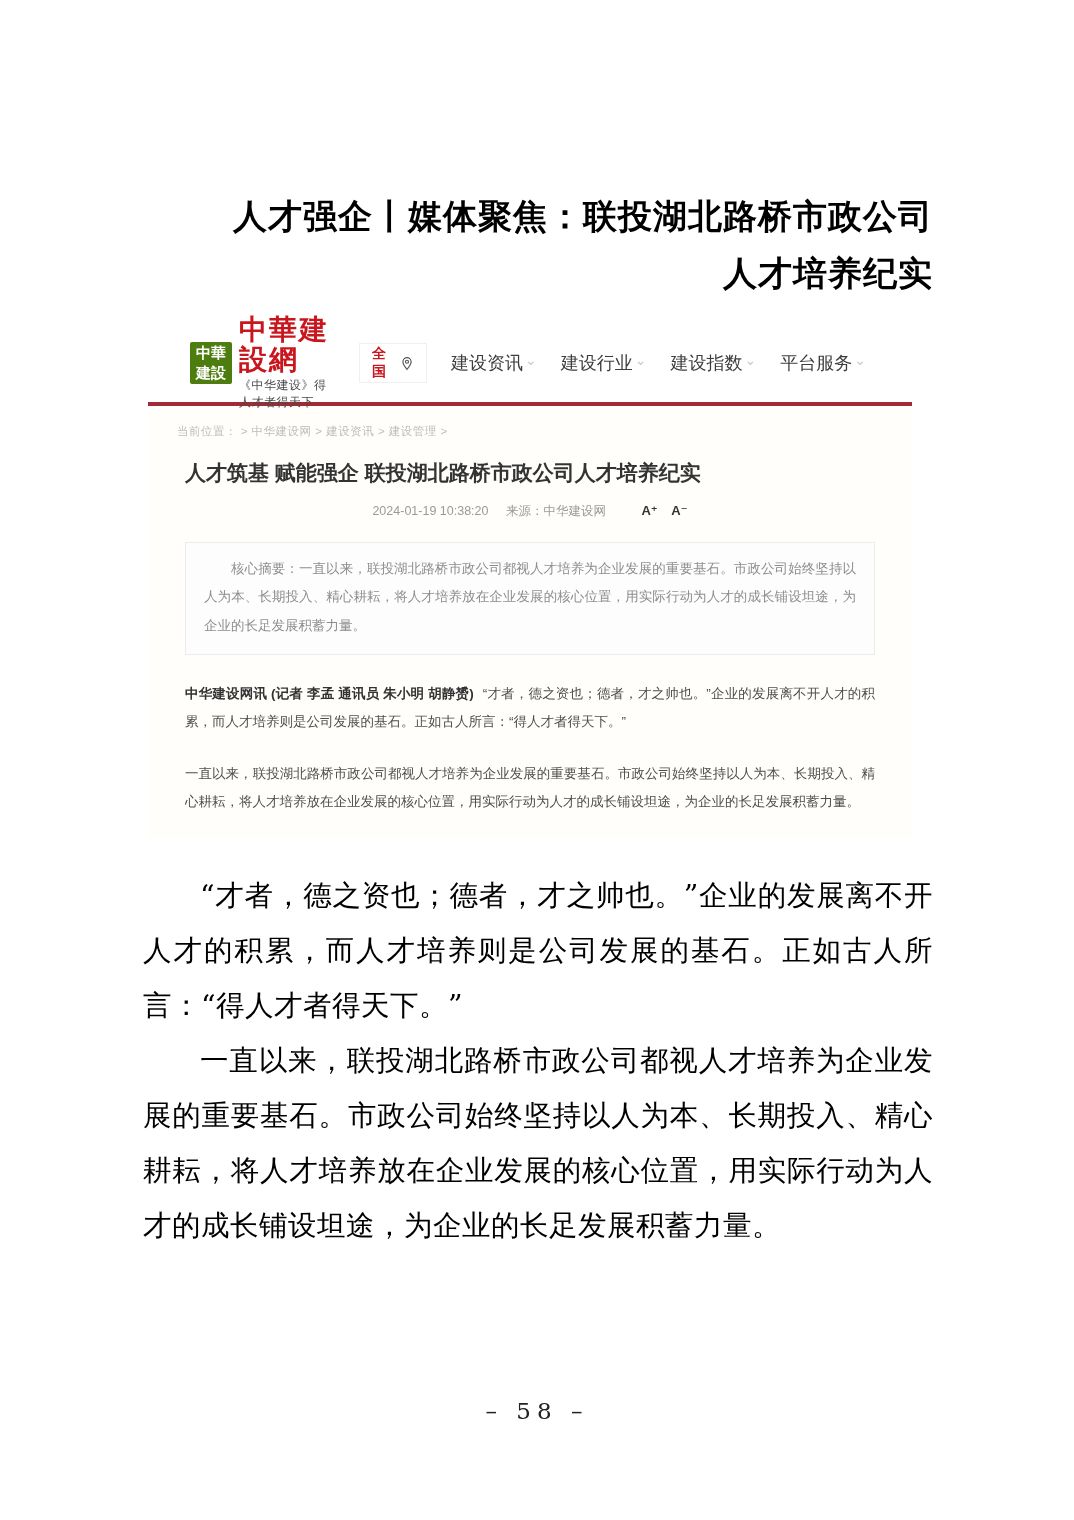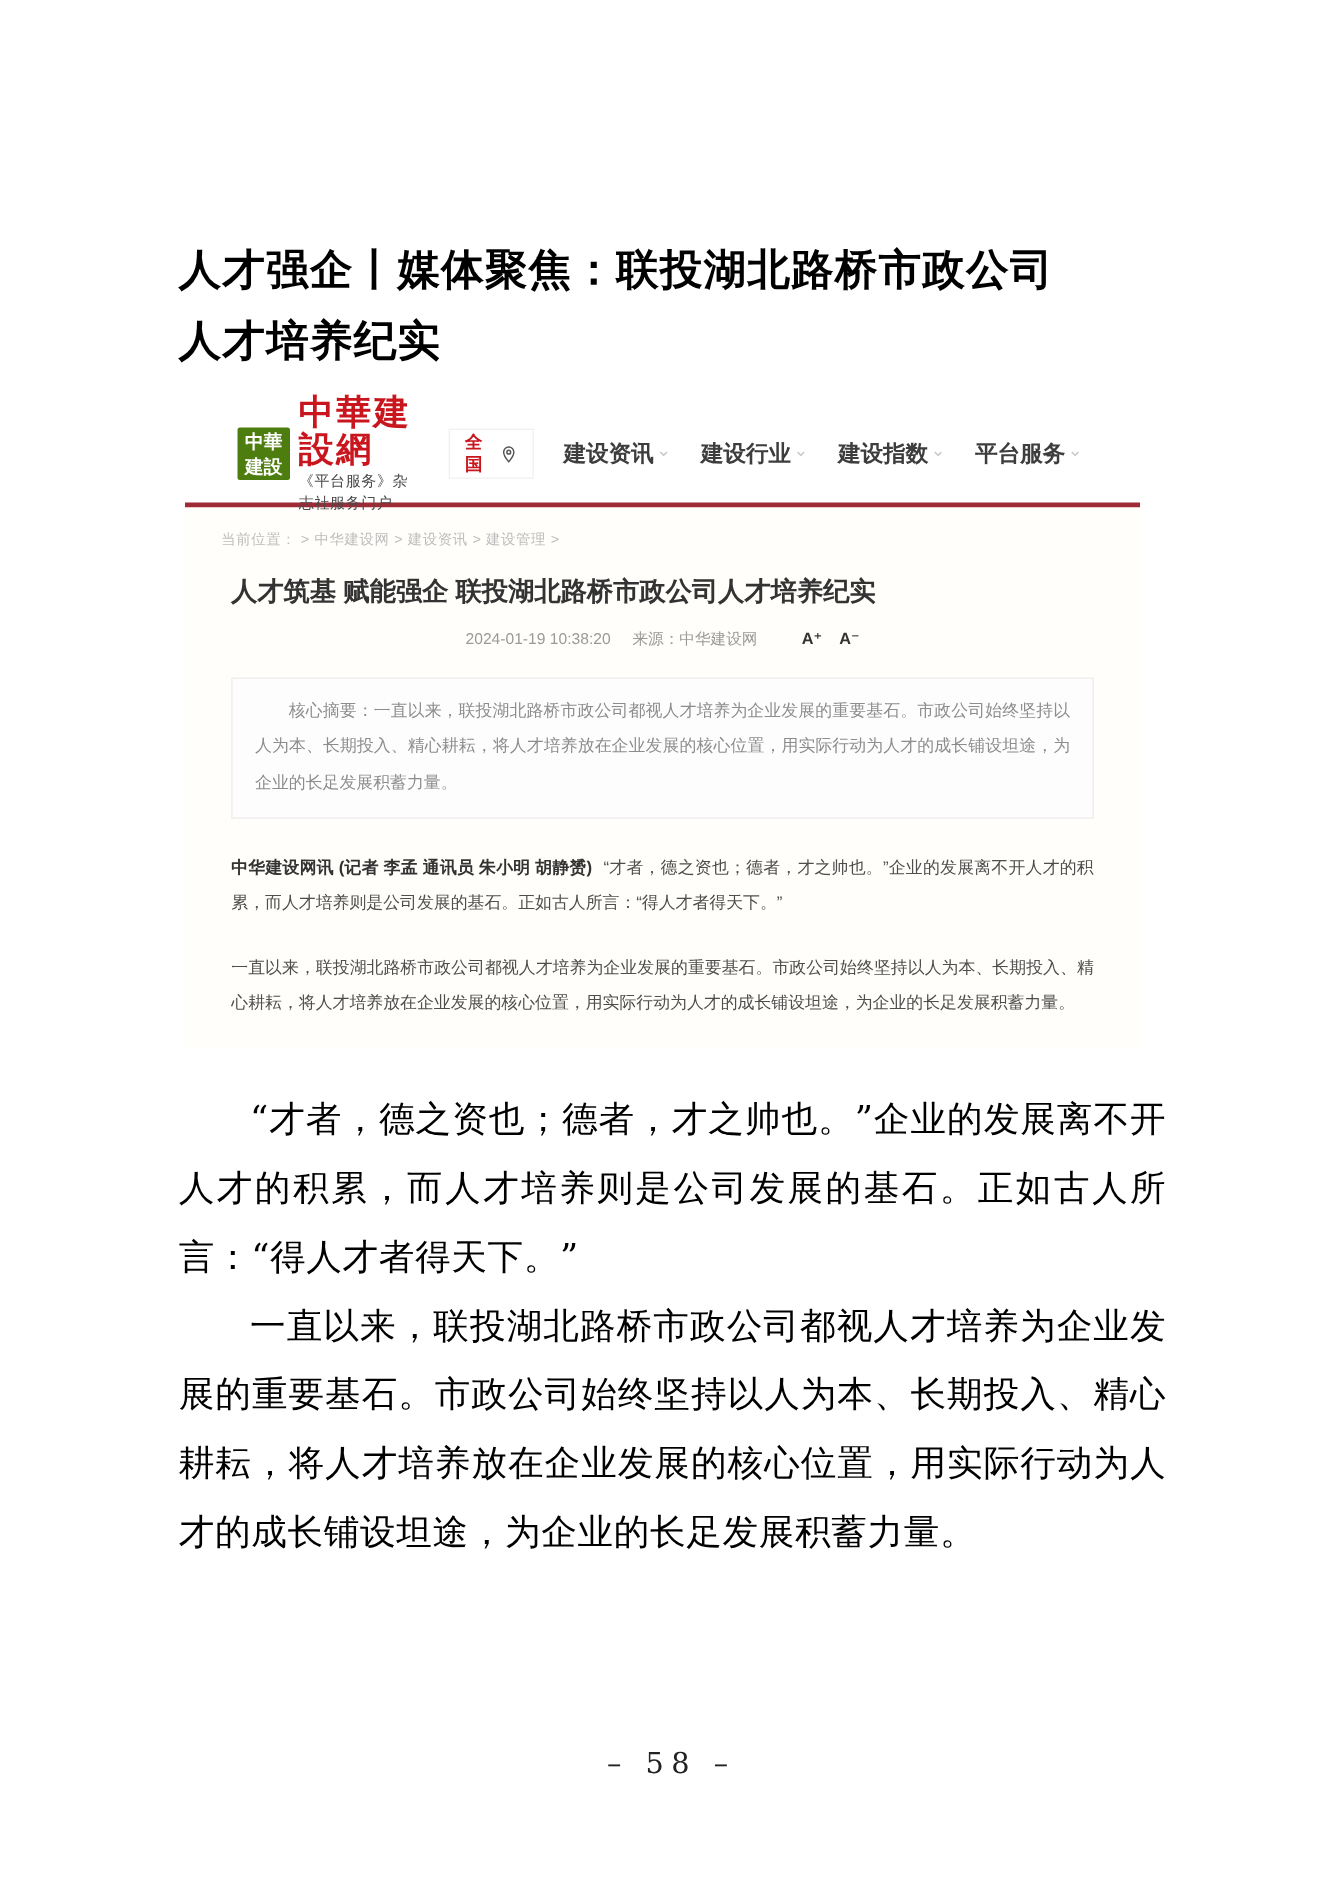--- a/index.html
+++ b/index.html
@@ -7,21 +7,21 @@
   body {
     width:1074px; height:1520px; position:relative;
     font-family:"DejaVu Serif","Liberation Serif",serif;
     color:#000;
   }
   .doc { position:absolute; left:143px; top:0; width:790px; }
 
   
   .doc-title {
     margin-top:188px;
-    text-align:left;
+    text-align:right;
     font-size:34px; line-height:57px; font-weight:bold;
     letter-spacing:1px;
   }
 
   
   .doc-intro {
     margin-top:32px;
     font-size:28.5px; line-height:57px;
     text-align:justify; text-indent:2em;
     letter-spacing:0.5px;
@@ -54,21 +54,21 @@
   .region {
     margin-left:26px; display:flex; align-items:center;
     border:1px solid #f0f0f0; padding:1px 12px; background:#fff;
     cursor:pointer;
   }
   .region-label { color:#c9161e; font-size:14px; font-weight:bold; }
   .region .pin { margin-left:14px; display:inline-flex; }
   .shot-nav { margin-left:auto; display:flex; align-items:center; }
   .nav-item {
     display:flex; align-items:flex-start; margin-left:24px;
-    font-size:18px; font-weight:bold; color:#3d3d3d; cursor:pointer;
+    font-size:18px; font-weight:normal; color:#3d3d3d; cursor:pointer;
     white-space:nowrap;
   }
   .chevron { display:inline-block; margin-left:2px; margin-top:-2px; }
   .chevron::after { content:"⌄"; color:#c9c9c9; font-size:14px; font-weight:normal; }
 
   .red-rule { height:4px; background:#9e2b36; }
 
   .shot-body { background:#fffefa; padding:18px 37px 22px 37px; }
   .breadcrumb {
     margin-left:-8px;
@@ -127,21 +127,21 @@
   <div class="shot">
 
     <div class="shot-header">
       <div class="logo">
         <div class="logo-seal">
           <span>中華</span>
           <span>建設</span>
         </div>
         <div class="logo-text">
           <div class="logo-name">中華建設網</div>
-          <div class="logo-tagline">《平台服务》杂志社服务门户</div>
+          <div class="logo-tagline">《中华建设》得人才者得天下</div>
         </div>
       </div>
 
       <div class="region">
         <span class="region-label">全国</span>
         <span class="pin">
           <svg width="14" height="15" viewBox="0 0 24 24">
             <path d="M12 2C8.1 2 5 5.1 5 9c0 5 7 13 7 13s7-8 7-13c0-3.9-3.1-7-7-7z" fill="none" stroke="#555" stroke-width="2"></path>
             <circle cx="12" cy="9" r="2.6" fill="none" stroke="#555" stroke-width="2"></circle>
           </svg>

